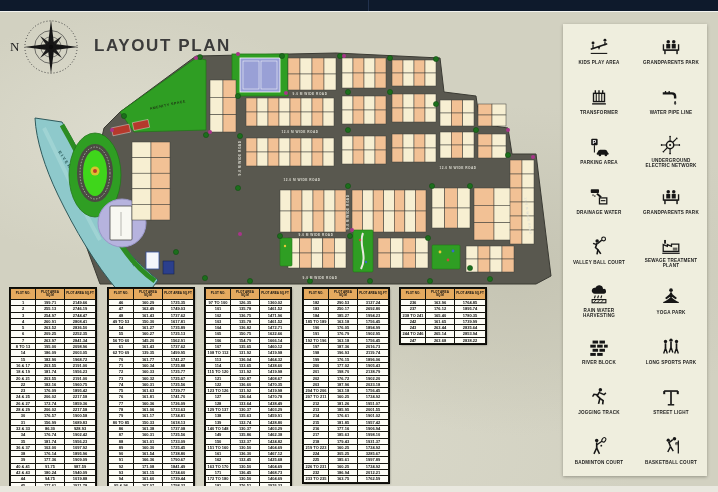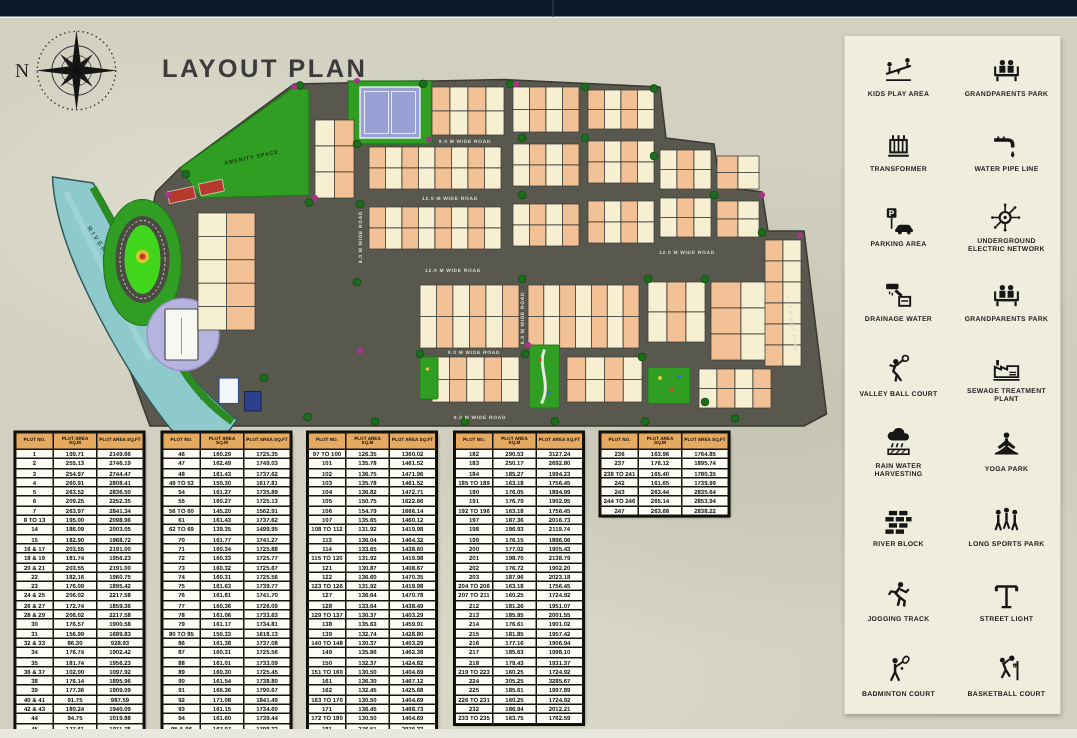--- a/index.html
+++ b/index.html
@@ -6,21 +6,21 @@
   #canvas{position:relative;width:718px;height:492px;overflow:hidden;
     font-family:"Liberation Sans",sans-serif;
     background-color:#d2d1c1;
     background-image:
       radial-gradient(ellipse 300px 180px at 18% 28%, #dddcce 0%, rgba(221,220,206,0) 70%),
       radial-gradient(ellipse 340px 220px at 72% 55%, #c5c4b3 0%, rgba(197,196,179,0) 75%),
       radial-gradient(ellipse 420px 200px at 48% 92%, #d9d8c9 0%, rgba(217,216,201,0) 70%);}
   #topbar{position:absolute;left:0;top:0;width:718px;height:11px;background:#0e1a2c;border-bottom:1px solid #f2f2ee;}
   #topbar .seam{position:absolute;left:368px;top:0;width:1px;height:11px;background:#22324e;}
   #botbar{position:absolute;left:0;top:486px;width:718px;height:6px;background:#e9e8df;}
-  #title{position:absolute;left:108px;top:36px;font-size:17px;font-weight:600;color:#3b3b3b;letter-spacing:1.6px;}
+  #title{position:absolute;left:94px;top:36px;font-size:17px;font-weight:600;color:#3b3b3b;letter-spacing:1.6px;}
   #north{position:absolute;left:10px;top:39px;font-size:13px;color:#222;font-family:"Liberation Serif",serif;}
   #compass{position:absolute;left:22px;top:18px;}
   #mapsvg{position:absolute;left:0;top:0;}
   
   #legend{position:absolute;left:563px;top:24px;width:144px;height:452px;background:#efeede;
     box-shadow:0 1px 3px rgba(40,40,30,.35);display:grid;grid-template-columns:1fr 1fr;grid-auto-rows:50px;padding-top:2px;box-sizing:border-box;}
   .lg-item{display:flex;flex-direction:column;align-items:center;justify-content:center;overflow:hidden;}
   .lg-icon{width:22px;height:22px;display:block;}
   .lg-label{display:block;width:58px;margin-top:2px;font-size:4.6px;line-height:5.4px;font-weight:bold;
     color:#1d1d1d;text-align:center;letter-spacing:.2px;}

